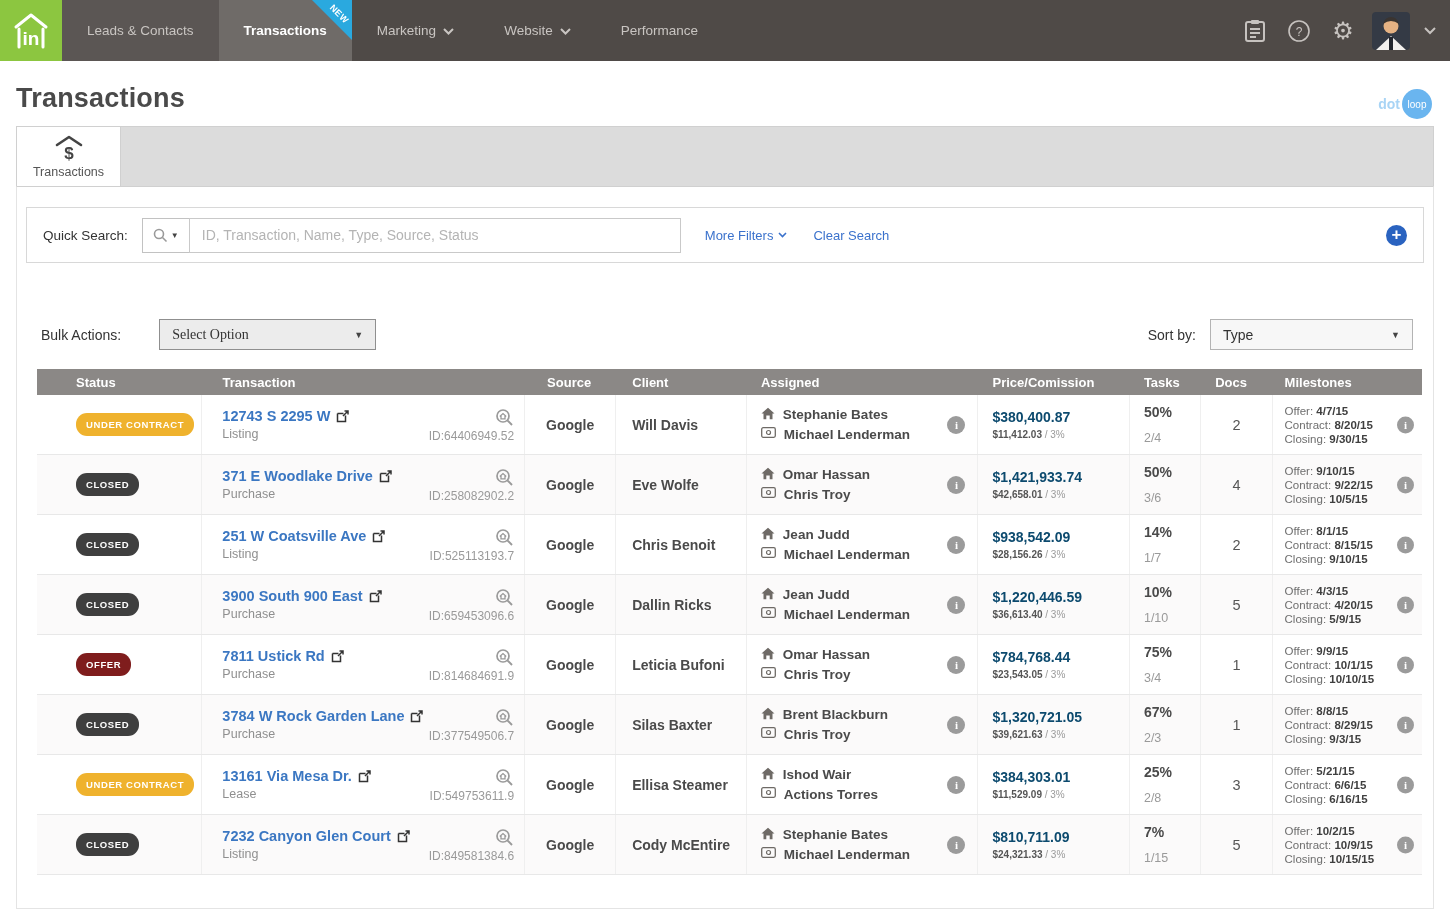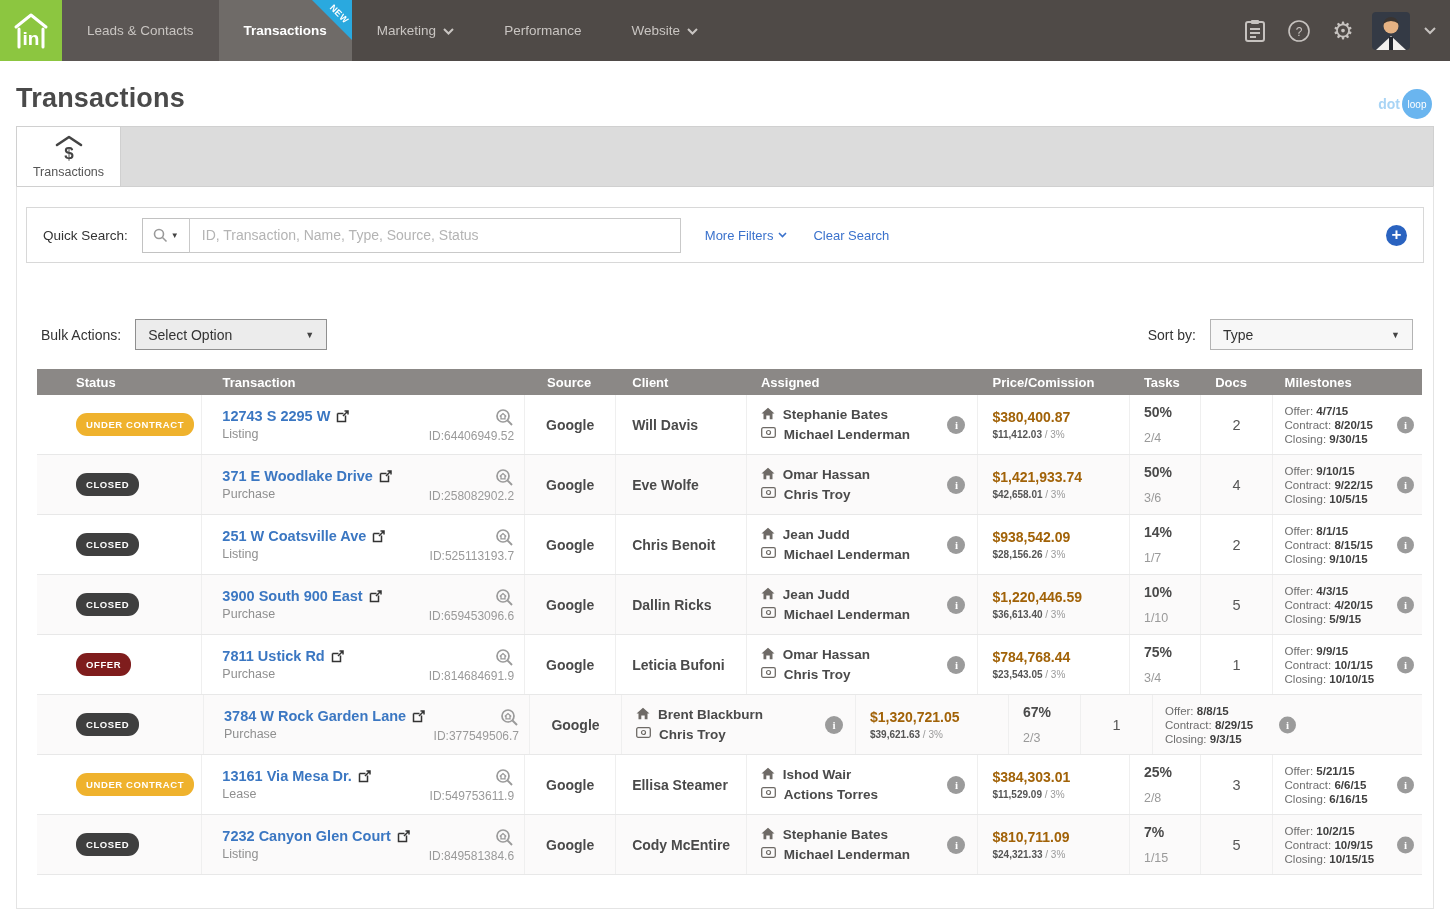--- a/index.html
+++ b/index.html
@@ -40,24 +40,24 @@
   .search-mode { width:47px; height:35px; border:1px solid #c2c2c2; border-right:none; background:#fff; display:flex; align-items:center; justify-content:center; gap:3px; cursor:pointer; }
   .search-caret { font-size:8px; color:#444; }
   .search-input { width:492px; height:35px; border:1px solid #c9c9c9; padding:15px 12px; font-size:14px; color:#444; outline:none; font-family:"Liberation Sans", sans-serif; }
   .search-input::placeholder { color:#b4b4b4; }
   .link-blue { color:#3b72cc; font-size:13px; cursor:pointer; text-decoration:none; }
   .more-filters { margin-left:24px; display:flex; align-items:center; gap:5px; }
   .clear-search { margin-left:26px; }
   .add-btn { margin-left:auto; width:21px; height:21px; border-radius:50%; background:#2a63c0; color:#fff; font-size:17px; line-height:19px; text-align:center; font-weight:bold; cursor:pointer; }
 
   
-  .controls { margin:56px 20px 0 24px; display:flex; align-items:center; }
+  .controls { margin:56px 20px 0 24px; display:flex; align-items:center;gap:24px; }
   .ctl-label { font-size:14px; color:#333; margin-right:14px; }
   .dropdown { height:31px; border:1px solid #8f8f8f; background:#ececec; display:flex; align-items:center; justify-content:space-between; padding:0 12px; font-size:14px; color:#333; cursor:pointer; }
-  .dd-bulk { width:192px; }
+  .dd-bulk { width:217px;font-family:Liberation Serif, serif; }
   .dd-sort { width:203px; background:#f7f7f7; border-color:#b3b3b3; }
   .dd-caret { font-size:9px; color:#444; }
   .sort-wrap { margin-left:auto; display:flex; align-items:center; }
 
   
   .tbl { margin:19px 11px 0 20px; }
   .thead { display:flex; background:#8b8886; height:26px; align-items:center; }
   .th { color:#fff; font-size:13px; font-weight:bold; padding-left:22px; }
   .c0{width:150px;margin-left:17px;} .c1{width:326px;} .c2{width:92px;} .c3{width:132px;} .c4{width:234px;} .c5{width:153px;} .c6{width:72px;} .c7{width:72px;} .c8{width:151px;}
   .th.c1{padding-left:20px;} .th.c2{padding-left:22px;} .th.c3{padding-left:16px;} .th.c4{padding-left:14px;} .th.c5{padding-left:14px;} .th.c6{padding-left:14px;} .th.c7{padding-left:14px;} .th.c8{padding-left:12px;}
@@ -85,21 +85,21 @@
 
   .td.c4 { padding-left:14px; }
   .assigned-list { display:flex; flex-direction:column; gap:5px; }
   .assigned-row { display:flex; align-items:flex-start; gap:8px; }
   .assigned-name { font-weight:bold; font-size:13.5px; color:#4a4a4a; }
   .info-i { width:18px; height:18px; border-radius:50%; background:#9b9b9b; color:#fff; font-size:11px; font-weight:bold; display:flex; align-items:center; justify-content:center; font-family:"Liberation Serif", serif; cursor:pointer; flex:none; }
   .cell-info { position:absolute; right:12px; top:50%; transform:translateY(-50%); }
 
   .td.c5 { padding-left:14px; }
   .price-stack { display:flex; flex-direction:column; gap:4px; }
-  .price-main { color:#a16207; font-weight:bold; font-size:14px;text-align:right; }
+  .price-main { color:#0c4a6e; font-weight:bold; font-size:14px;text-align:right; }
   .price-comm { font-size:10px; color:#555; font-weight:bold; }
   .price-rate { color:#9a9a9a; font-weight:normal; }
 
   .td.c6 { padding-left:14px; }
   .tasks-stack { display:flex; flex-direction:column; gap:11px; }
   .tasks-pct { font-weight:bold; font-size:14px; color:#4a4a4a; }
   .tasks-frac { font-size:12.5px; color:#9a9a9a; }
 
   .td.c7 { justify-content:center; }
   .docs-n { font-size:14.5px; color:#555; }
@@ -136,29 +136,29 @@
   </div>
   <div class="nav-item">
     <span>Marketing</span>
     <span class="chev">
       <svg width="11" height="7" viewBox="0 0 11 7">
           <polyline points="1,1 5.5,5.5 10,1" fill="none" stroke="currentColor" stroke-width="2"></polyline>
         </svg>
     </span>
   </div>
   <div class="nav-item">
-    <span>Performance</span>
-  </div>
-  <div class="nav-item">
     <span>Website</span>
     <span class="chev">
       <svg width="11" height="7" viewBox="0 0 11 7">
           <polyline points="1,1 5.5,5.5 10,1" fill="none" stroke="currentColor" stroke-width="2"></polyline>
         </svg>
     </span>
+  </div>
+  <div class="nav-item">
+    <span>Performance</span>
   </div>
 
   <div class="nav-right">
     <div class="nav-icon">
       <svg width="22" height="24" viewBox="0 0 22 24">
         <rect x="2" y="3" width="18" height="19" rx="2" fill="none" stroke="currentColor" stroke-width="2"></rect>
         <rect x="7" y="1" width="8" height="4" rx="1" fill="currentColor"></rect>
         <line x1="6" y1="10" x2="16" y2="10" stroke="currentColor" stroke-width="2"></line>
         <line x1="6" y1="14" x2="16" y2="14" stroke="currentColor" stroke-width="2"></line>
         <line x1="6" y1="18" x2="12" y2="18" stroke="currentColor" stroke-width="2"></line>
@@ -693,20 +693,23 @@
             <line x1="12.5" y1="12.5" x2="17" y2="17" stroke="#9a9a9a" stroke-width="1.9"></line>
             <path d="M4.8 8.4 L8 5.6 L11.2 8.4 M6 8 v2.8 h4 V8" fill="none" stroke="#9a9a9a" stroke-width="1.3"></path>
           </svg>
         </span>
         <span class="trans-id">ID:377549506.7</span>
       </div>
     </div>
     <div class="td c2">
       <span class="source-txt">Google</span>
     </div>
+    <div class="td c3">
+      <span class="client-txt">Silas Baxter</span>
+    </div>
     <div class="td c4">
       <div class="assigned-list">
         <span class="assigned-row">
           <span>
             <svg width="14" height="13" viewBox="0 0 14 13">
                       <path d="M0.5 6.5 L7 0.8 L13.5 6.5 H11.5 V12.2 H8.7 V8.6 H5.3 V12.2 H2.5 V6.5 Z" fill="#6e6a66"></path>
                     </svg>
           </span>
           <span class="assigned-name">Brent Blackburn</span>
         </span>

